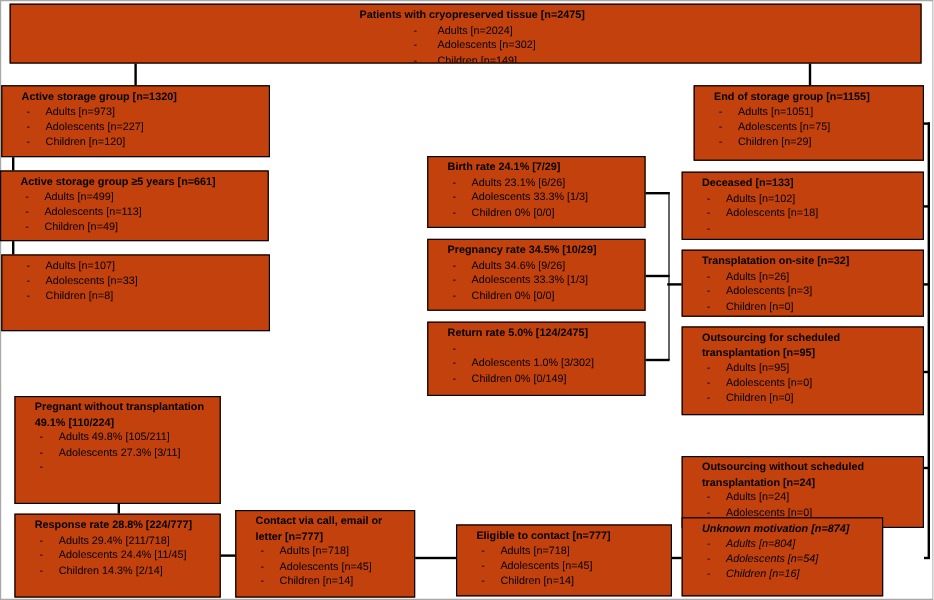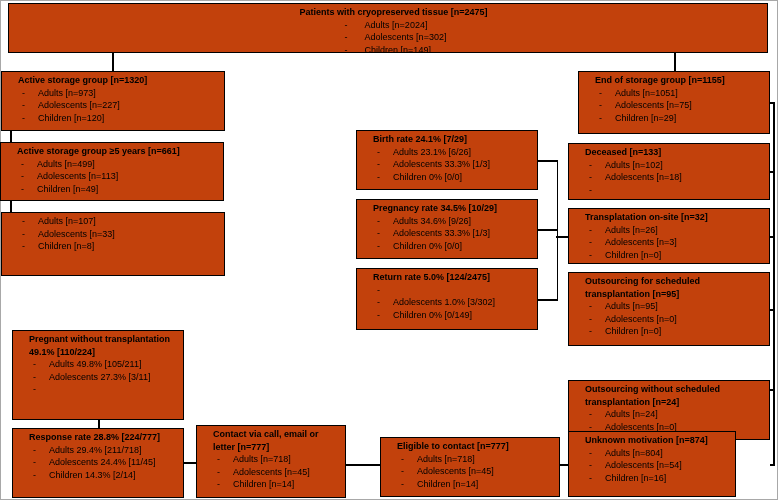--- a/index.html
+++ b/index.html
@@ -222,21 +222,21 @@
     <div class="item">
         <span class="dash">-</span>
         <span class="txt">Adolescents [n=0]</span>
       </div>
     <div class="item">
         <span class="dash">-</span>
         <span class="txt">Children [n=0]</span>
       </div>
   </div>
 
-  <div class="box" style="left:568px; top:431px; width:168px; height:66px;">
+  <div class="box" style="left:568px; top:431px; width:168px; height:66px;font-style:italic;">
     <div class="box-title">Unknown motivation [n=874]</div>
     <div class="item">
         <span class="dash">-</span>
         <span class="txt">Adults [n=804]</span>
       </div>
     <div class="item">
         <span class="dash">-</span>
         <span class="txt">Adolescents [n=54]</span>
       </div>
     <div class="item">

